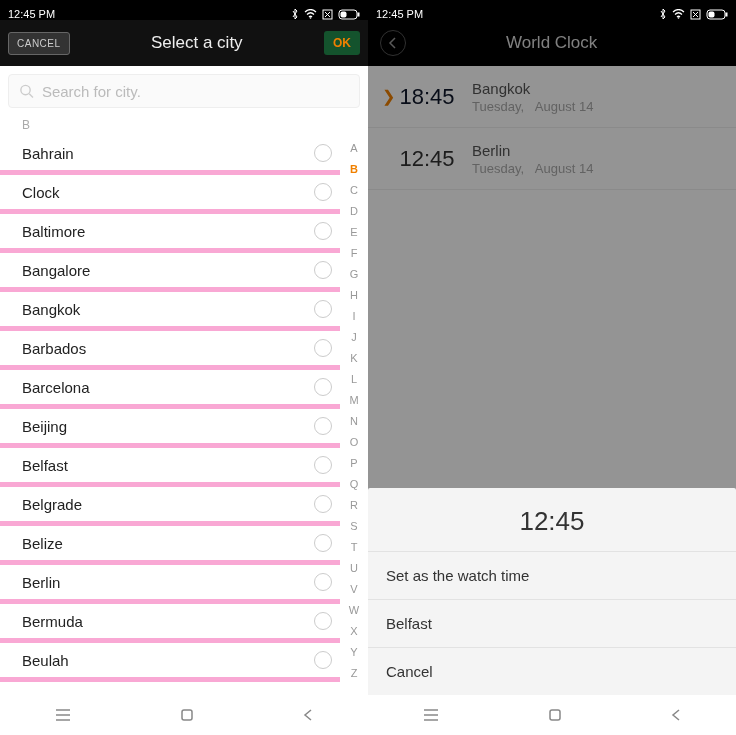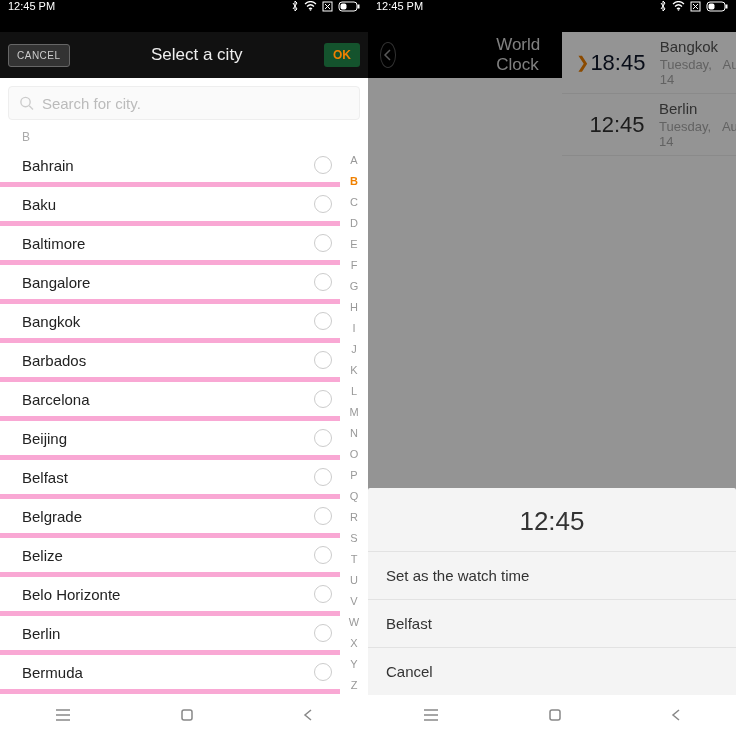--- a/index.html
+++ b/index.html
@@ -1,19 +1,19 @@
 <!DOCTYPE html>
 <html><head>
 <meta charset="utf-8">
 <style>
   * { box-sizing: border-box; margin: 0; padding: 0; }
   body { font-family: -apple-system, Helvetica, Arial, sans-serif; background:#fff; width:736px; height:735px; display:flex; overflow:hidden;}
   .phone { width:368px; height:735px; position:relative; display:flex; flex-direction:column; }
   
-  .status { height:32px; background:#000; color:#fff; font-size:11px; display:flex; align-items:flex-start; padding:0 8px; justify-content:space-between;}
+  .status { height:20px; background:#000; color:#fff; font-size:11px; display:flex; align-items:flex-end; padding:0 8px; justify-content:space-between;}
   .status .icons { display:flex; gap:5px; align-items:center;}
   .status .icons svg { fill:#fff; }
   
   .header { height:46px; background:#111; display:flex; align-items:center; justify-content:space-between; padding:0 8px;}
   .cancel { border:1px solid #666; background:#333; color:#ccc; font-size:10px; padding:5px 8px; border-radius:3px; letter-spacing:0.5px;}
   .title { color:#eee; font-size:17px; font-weight:400;}
   .ok { background:#14532d; border:none; color:#f08000; font-size:12px; font-weight:700; padding:5px 9px; border-radius:3px;}
   .search-row { padding:8px 8px 4px 8px; background:#fff;}
   .search-box { background:#fafafa; border:1px solid #eee; border-radius:4px; height:34px; display:flex; align-items:center; padding:0 10px; gap:8px;}
   .search-box input { border:none; outline:none; background:transparent; font-size:15px; color:#555; width:100%;}
@@ -23,21 +23,21 @@
   .city-list { position:absolute; left:0; right:28px; top:0; bottom:0; overflow:hidden;}
   .city-row { height:39px; border-bottom:5px solid #f9a8d4; display:flex; align-items:center; justify-content:space-between; padding:0 8px 0 22px;}
   .city-row .name { font-size:15px; color:#222;}
   .radio { width:18px; height:18px; border:1px solid #ccc; border-radius:50%;}
   .alpha { position:absolute; right:4px; top:0; bottom:0; width:20px; display:flex; flex-direction:column; align-items:center; justify-content:flex-start; padding-top:2px;}
   .alpha span { font-size:11px; color:#999; line-height:21px;}
   .alpha span.active { color:#f08000; font-weight:600;}
   .navbar { height:40px; display:flex; align-items:center; justify-content:space-around; background:#fff;}
   .navbar svg { stroke:#888; fill:none;}
   
-  .right-root { flex:1; display:flex; position:relative;}
+  .right-root { flex:1; display:flex; flex-direction:column; position:relative;}
   .overlay { position:absolute; inset:0; background:rgba(0,0,0,0.42); pointer-events:none;}
   .header2 { height:46px; background:#000; display:flex; align-items:center; padding:0 12px; gap:100px;}
   .backbtn { width:26px; height:26px; border:1px solid #555; border-radius:50%; display:flex; align-items:center; justify-content:center;}
   .wc-title { color:#ddd; font-size:17px;}
   .clk-row { display:flex; align-items:center; padding:0 14px; height:62px; border-bottom:1px solid #eee; background:#fff;}
   .clk-row .arrow { color:#f08000; font-size:16px; width:12px;}
   .clk-row .time { font-size:22px; width:66px; text-align:center;}
   .clk-row .info { display:flex; flex-direction:column; margin-left:12px;}
   .clk-row .city { font-size:15px; color:#555;}
   .clk-row .date { font-size:13px; color:#aaa; margin-top:2px;}
@@ -92,21 +92,21 @@
     </div>
   </div>
   <div class="section-letter">B</div>
   <div class="list-area">
     <div class="city-list" id="city-list">
         <div class="city-row">
           <span class="name">Bahrain</span>
           <span class="radio"></span>
         </div>
         <div class="city-row">
-          <span class="name">Baku</span>
+          <span class="name">Clock</span>
           <span class="radio"></span>
         </div>
         <div class="city-row">
           <span class="name">Baltimore</span>
           <span class="radio"></span>
         </div>
         <div class="city-row">
           <span class="name">Bangalore</span>
           <span class="radio"></span>
         </div>
@@ -129,24 +129,20 @@
         <div class="city-row">
           <span class="name">Belfast</span>
           <span class="radio"></span>
         </div>
         <div class="city-row">
           <span class="name">Belgrade</span>
           <span class="radio"></span>
         </div>
         <div class="city-row">
           <span class="name">Belize</span>
-          <span class="radio"></span>
-        </div>
-        <div class="city-row">
-          <span class="name">Belo Horizonte</span>
           <span class="radio"></span>
         </div>
         <div class="city-row">
           <span class="name">Berlin</span>
           <span class="radio"></span>
         </div>
         <div class="city-row">
           <span class="name">Bermuda</span>
           <span class="radio"></span>
         </div>

